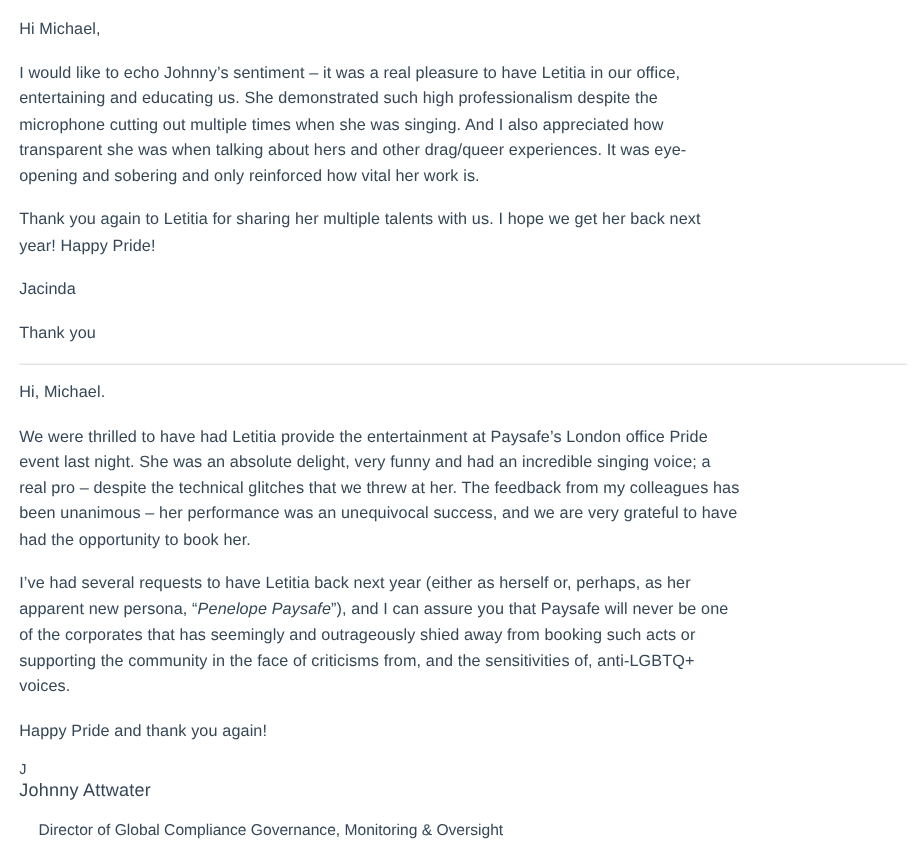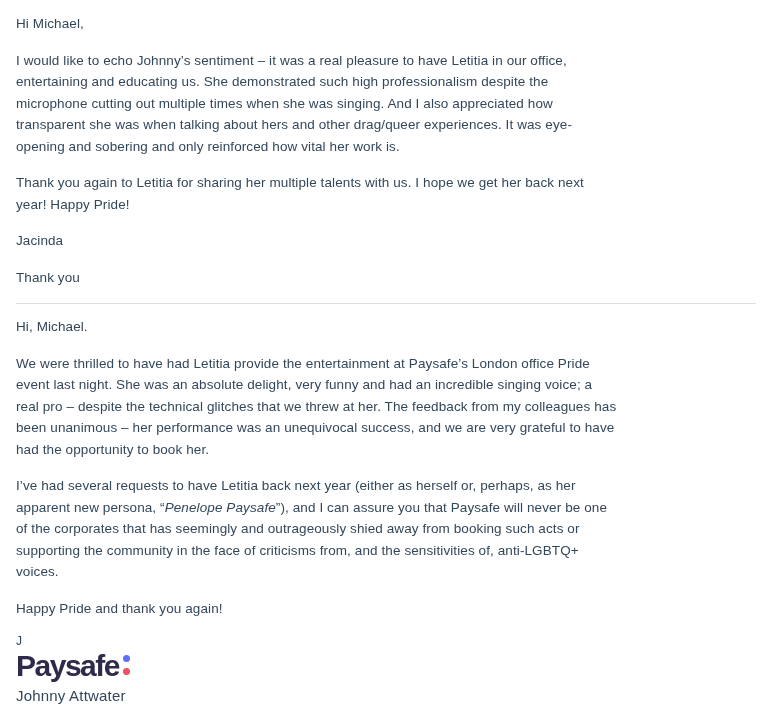--- a/index.html
+++ b/index.html
@@ -92,25 +92,18 @@
   <hr class="divider">
 
   <div>
     <p class="para">Hi, Michael.</p>
     <p class="para">We were thrilled to have had Letitia provide the entertainment at Paysafe’s London office Pride event last night. She was an absolute delight, very funny and had an incredible singing voice; a real pro – despite the technical glitches that we threw at her. The feedback from my colleagues has been unanimous – her performance was an unequivocal success, and we are very grateful to have had the opportunity to book her.</p>
     <p class="para"><span>I’ve had several requests to have Letitia back next year (either as herself or, perhaps, as her apparent new persona, “</span><em>Penelope Paysafe</em><span>”), and I can assure you that Paysafe will never be one of the corporates that has seemingly and outrageously shied away from booking such acts or supporting the community in the face of criticisms from, and the sensitivities of, anti-LGBTQ+ voices.</span></p>
     <p class="para">Happy Pride and thank you again!</p>
 
     <div>
       <p class="sender-initial">J</p>
-      <div class="paysafe-logo">
-        <span class="logo-text">Paysafe</span>
-        <span class="logo-colon">
-          <span class="dot dot-blue"></span>
-          <span class="dot dot-red"></span>
-        </span>
-      </div>
       <p class="signature-name">Johnny Attwater</p>
       <p class="signature-title">Director of Global Compliance Governance, Monitoring &amp; Oversight</p>
     </div>
   </div>
 
 </div>
 
 </body></html>

